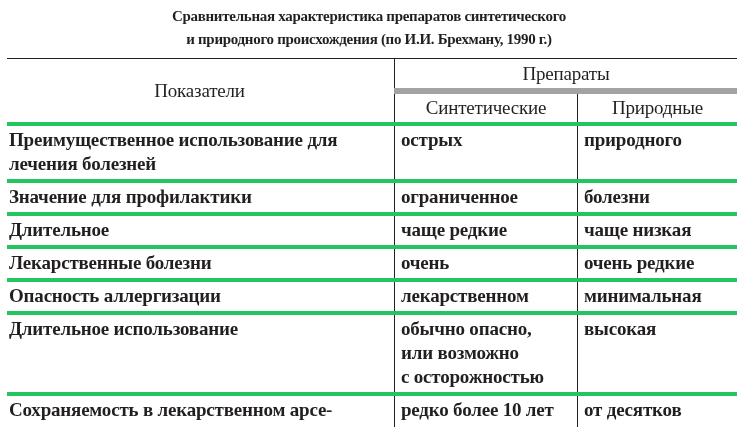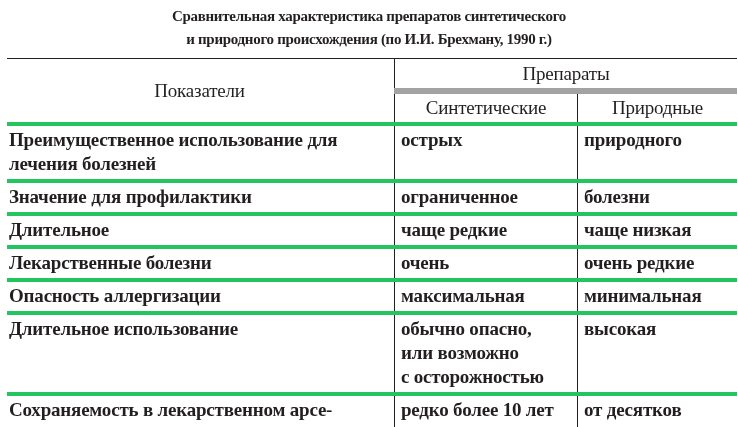--- a/index.html
+++ b/index.html
@@ -109,21 +109,21 @@
         </td>
         <td class="c2">
           <span class="ln">очень редкие</span>
         </td>
       </tr>
       <tr class="row">
         <td class="c0">
           <span class="ln">Опасность аллергизации</span>
         </td>
         <td class="c1">
-          <span class="ln">максимальная</span>
+          <span class="ln">лекарственном</span>
         </td>
         <td class="c2">
           <span class="ln">минимальная</span>
         </td>
       </tr>
       <tr class="row">
         <td class="c0">
           <span class="ln">Длительное использование</span>
         </td>
         <td class="c1">

